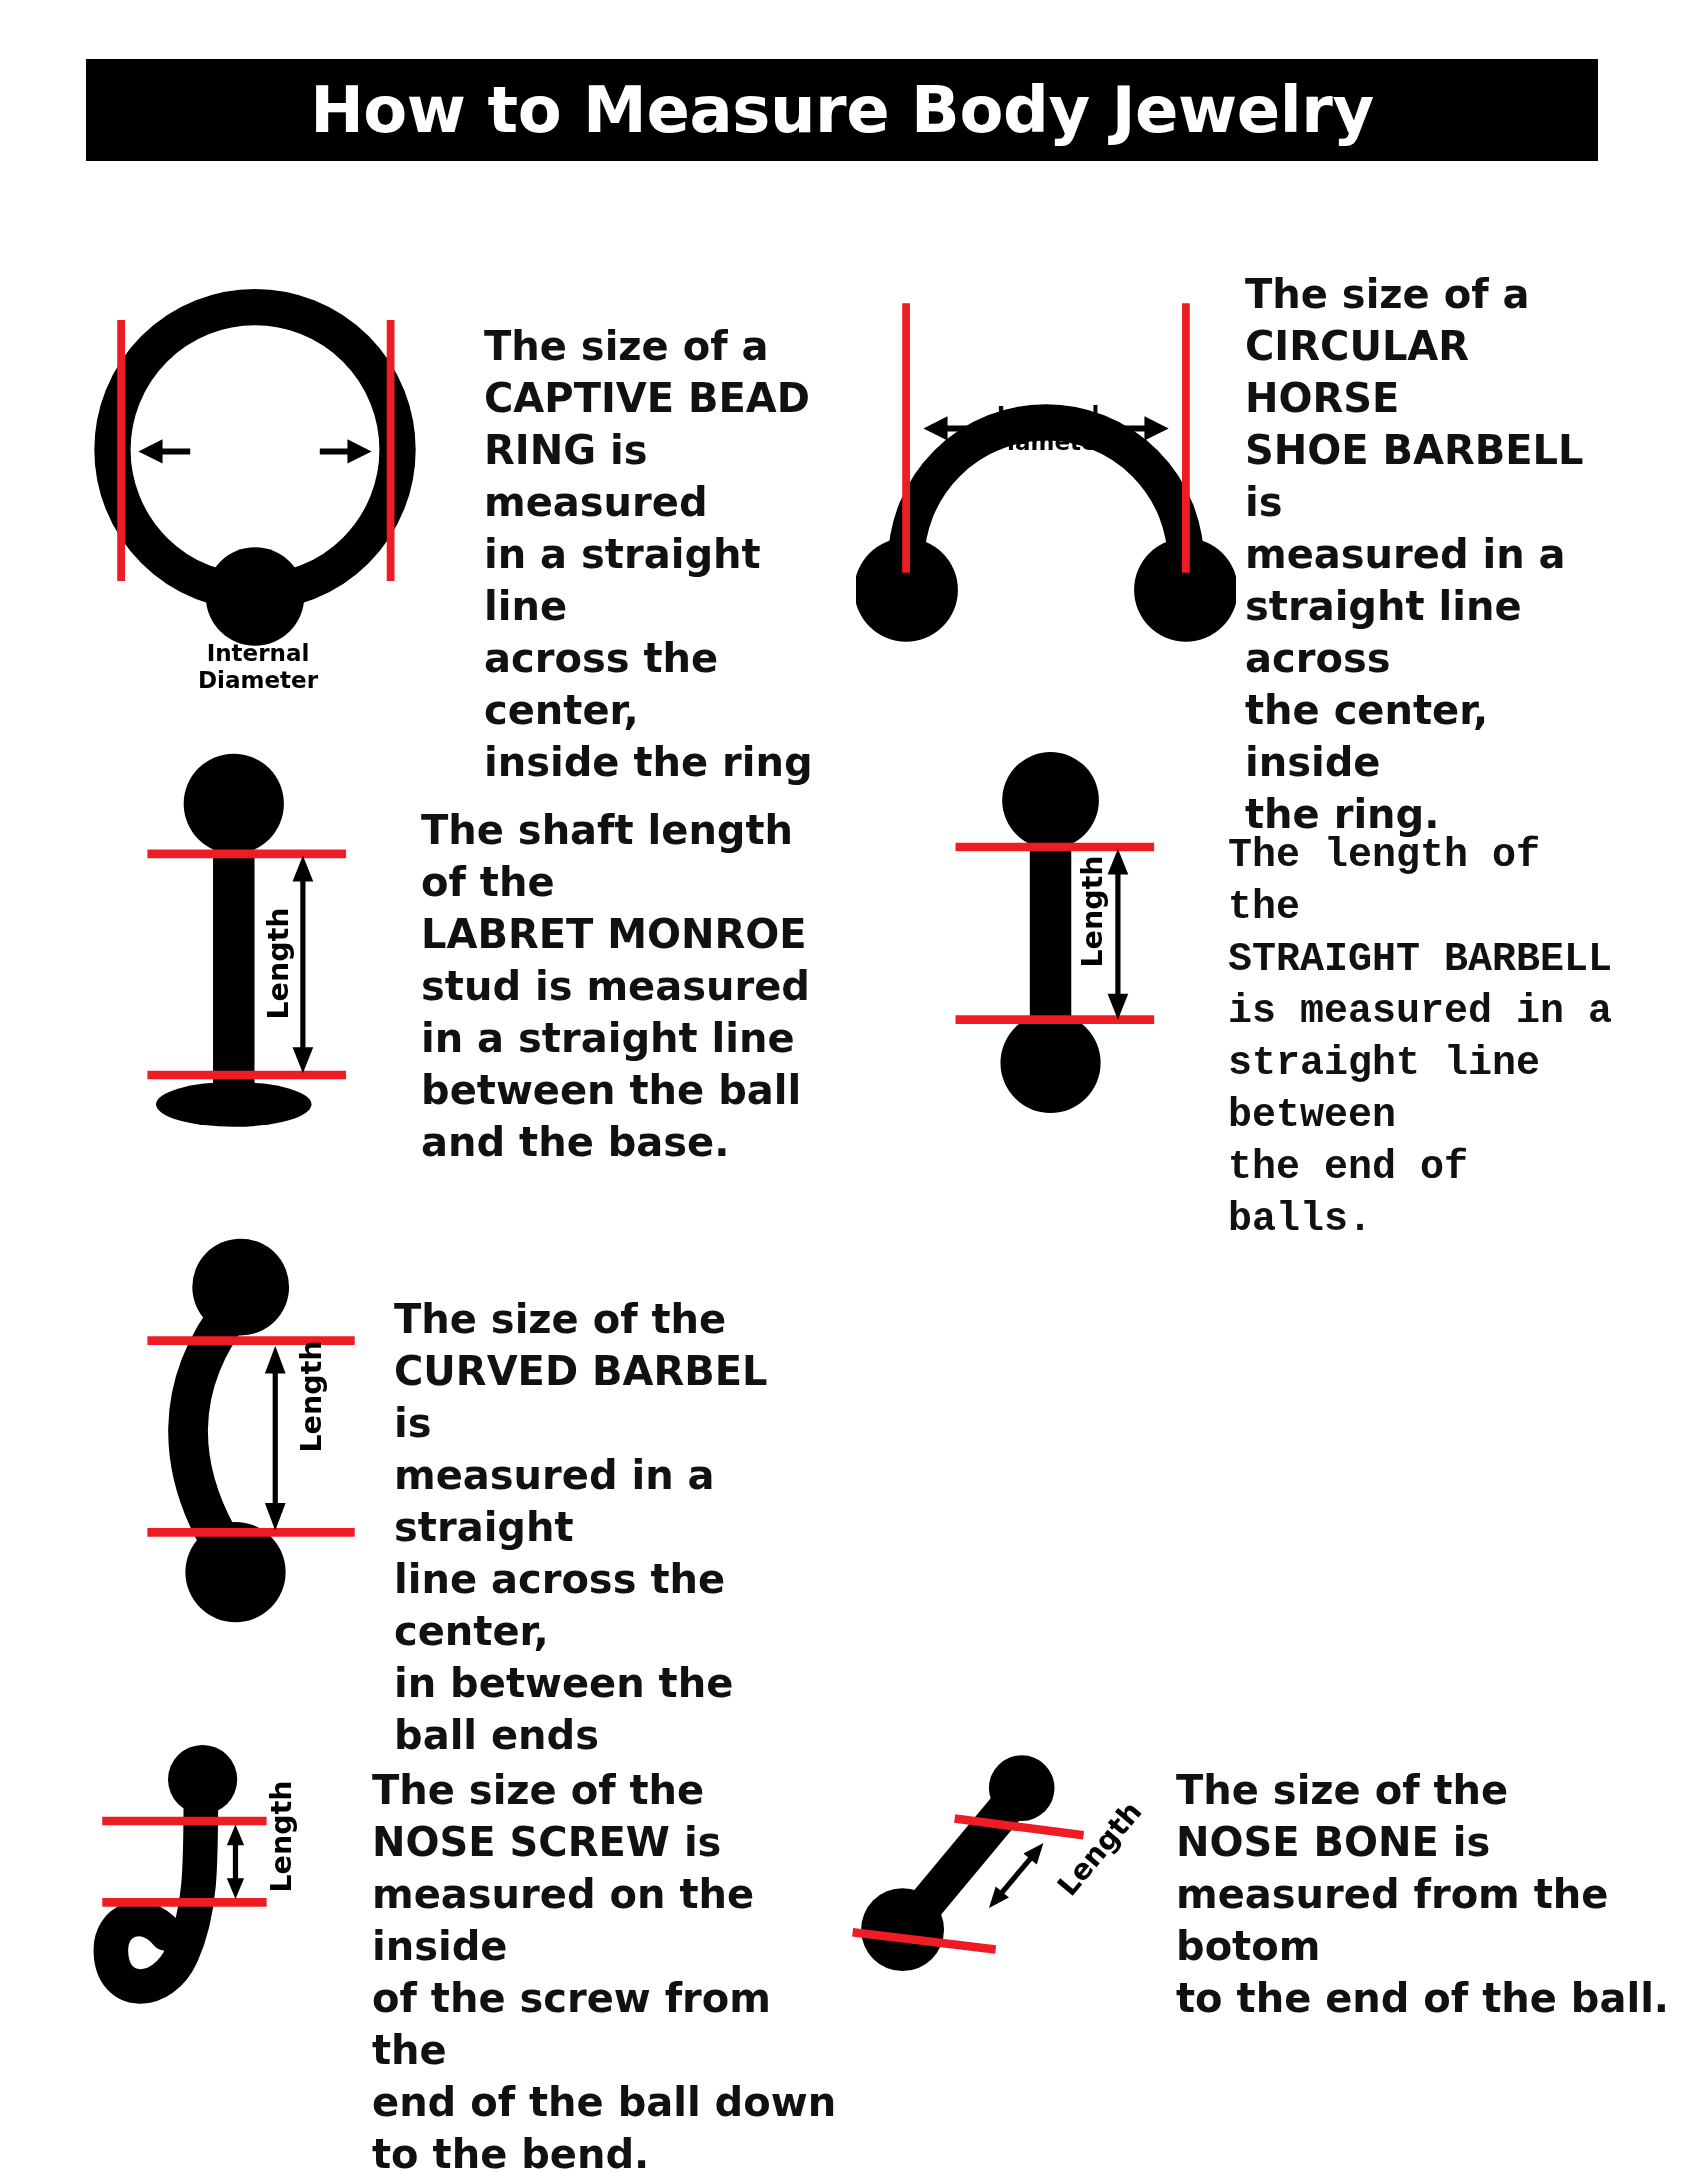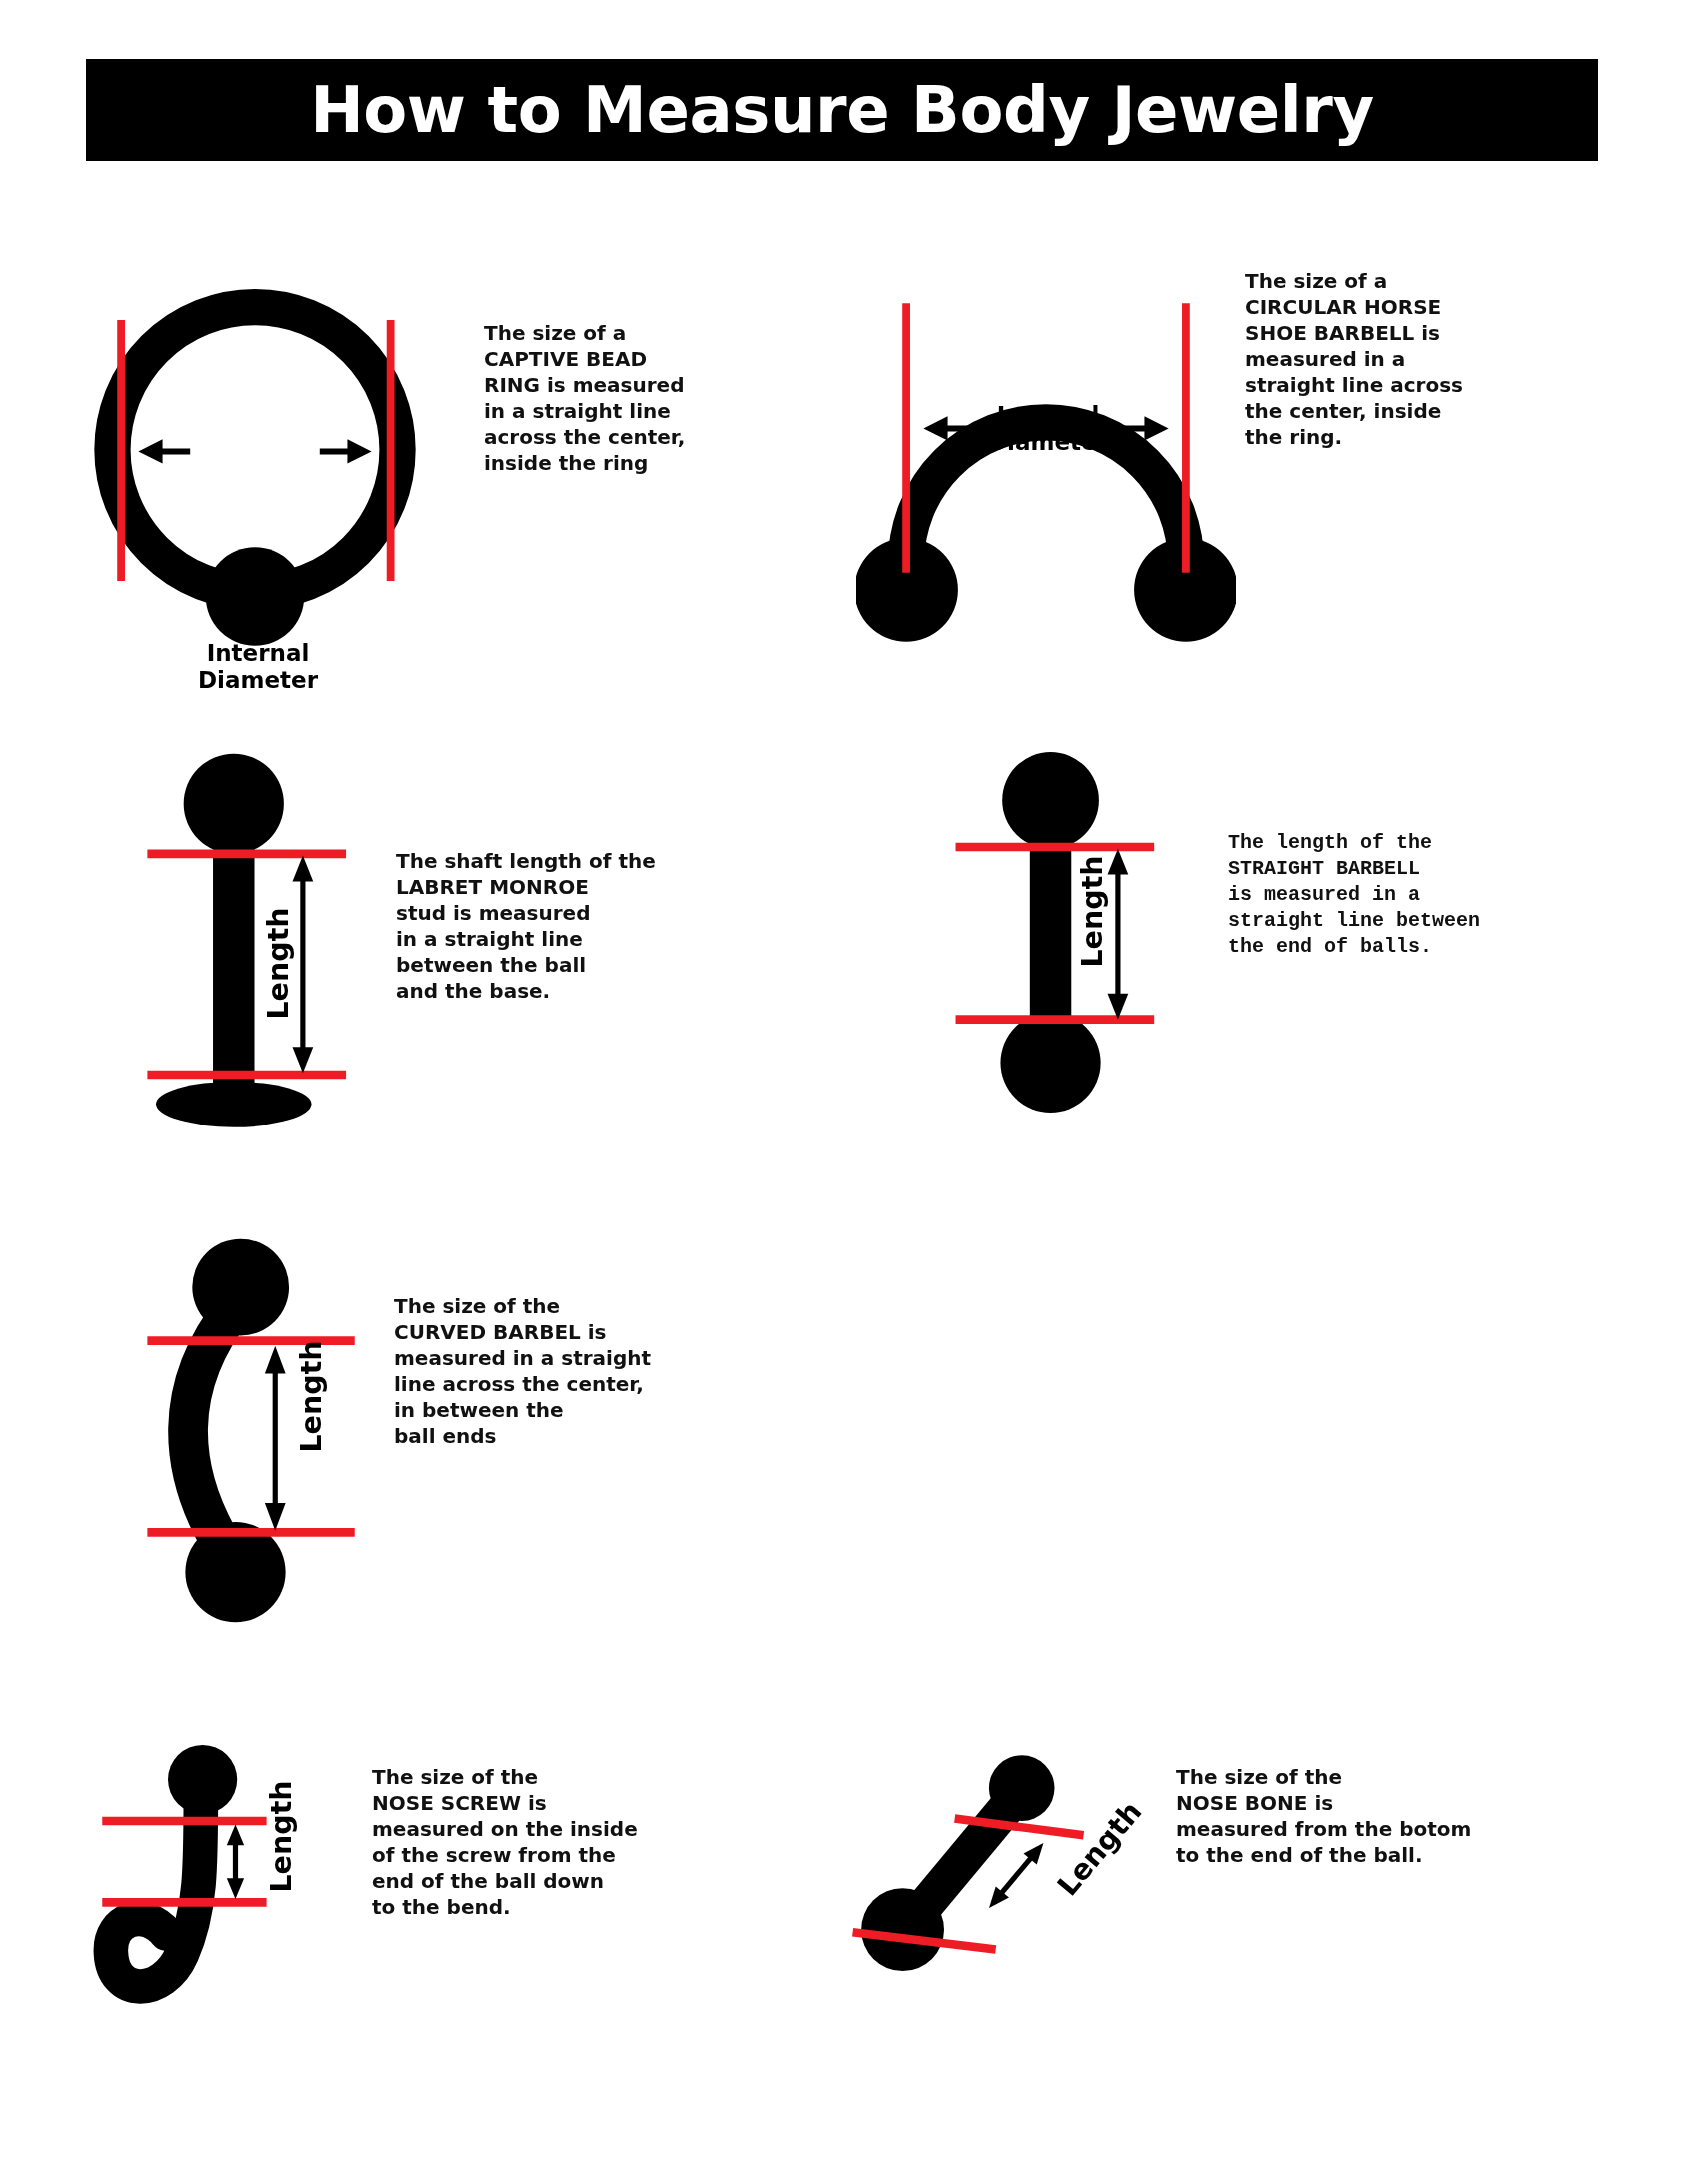--- a/index.html
+++ b/index.html
@@ -48,21 +48,21 @@
   .cell {
     position: absolute;
   }
   .art {
     position: absolute;
     left: 0;
     top: 0;
   }
   .caption {
     position: absolute;
-    font-size: 20px;
+    font-size: 40px;
     line-height: 1.30;
     font-family: "DejaVu Sans", sans-serif;
     font-weight: 600;
     color: #111111;
     white-space: pre-line;
   }
 
   
   .inlabel {
     position: absolute;
@@ -156,21 +156,21 @@
       <circle cx="210" cy="90" r="58" fill="#000000"></circle>
       <line x1="110" y1="148" x2="340" y2="148" stroke="#ee1c24" stroke-width="10"></line>
       <line x1="110" y1="404" x2="340" y2="404" stroke="#ee1c24" stroke-width="10"></line>
       <g>
         <line x1="290" y1="160" x2="290" y2="392" stroke="#000000" stroke-width="6"></line>
         <path d="M290 150 L278 180 L302 180 Z" fill="#000000"></path>
         <path d="M290 402 L278 372 L302 372 Z" fill="#000000"></path>
       </g>
     </svg>
     <div class="vlabel" style="left:166px; top:221px; width:121px; text-align:center;">Length</div>
-    <div class="caption" style="left:344px; top:78px; width:406px;margin-top:44px;">The shaft length of the
+    <div class="caption" style="left:369px; top:78px; width:406px;">The shaft length of the
 LABRET MONROE
 stud is measured
 in a straight line
 between the ball
 and the base.</div>
   </div>
 
   <div class="cell" style="left:921px; top:726px; width:761px; height:406px;">
     <svg class="art" width="285" height="406" viewBox="0 0 330 470">
       <rect x="126" y="80" width="48" height="310" fill="#000000"></rect>

